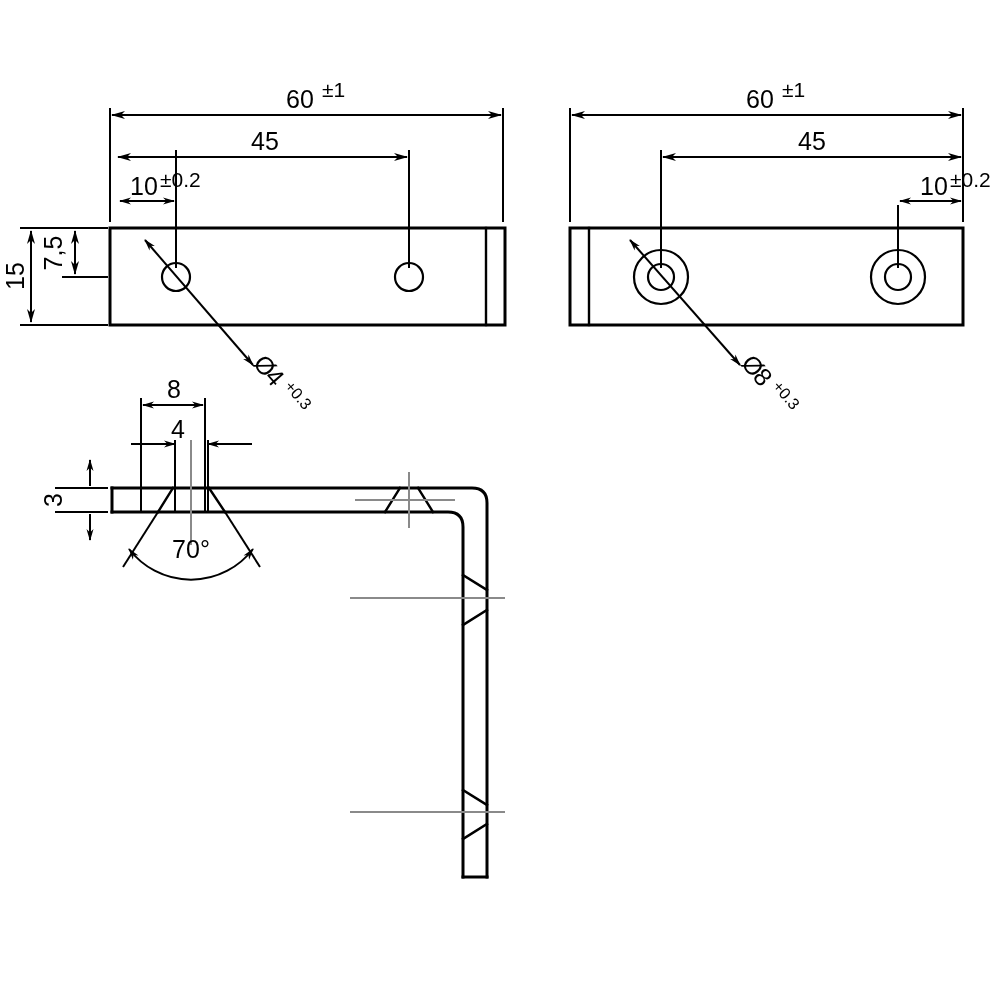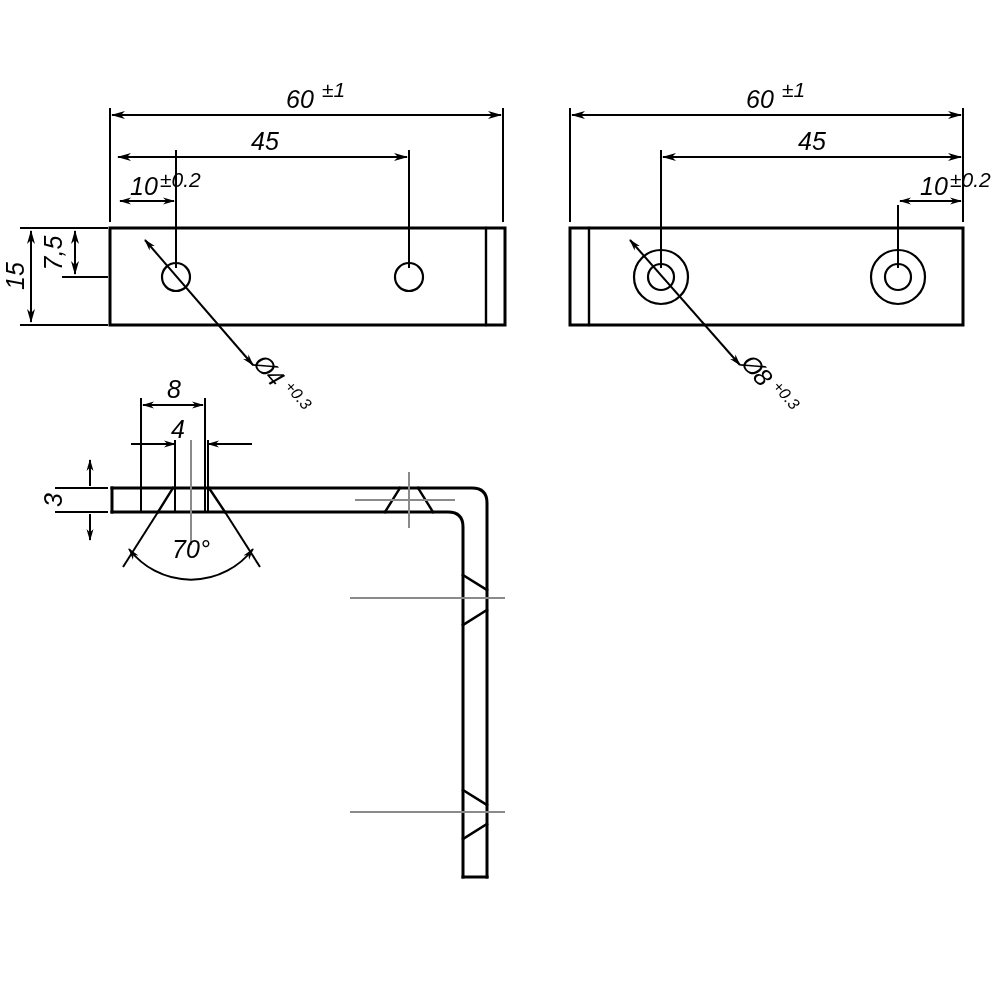--- a/index.html
+++ b/index.html
@@ -12,21 +12,20 @@
     width: 1000px;
     height: 1000px;
     overflow: hidden;
     font-family: "Liberation Sans", sans-serif;
   }
   #drawing-root {
     position: relative;
     width: 1000px;
     height: 1000px;
     background: #ffffff;
-    font-style: italic;
   }
   svg#tech-drawing {
     display: block;
     width: 1000px;
     height: 1000px;
     background: #ffffff;
   }
   .part-line {
     fill: none;
     stroke: #000000;

